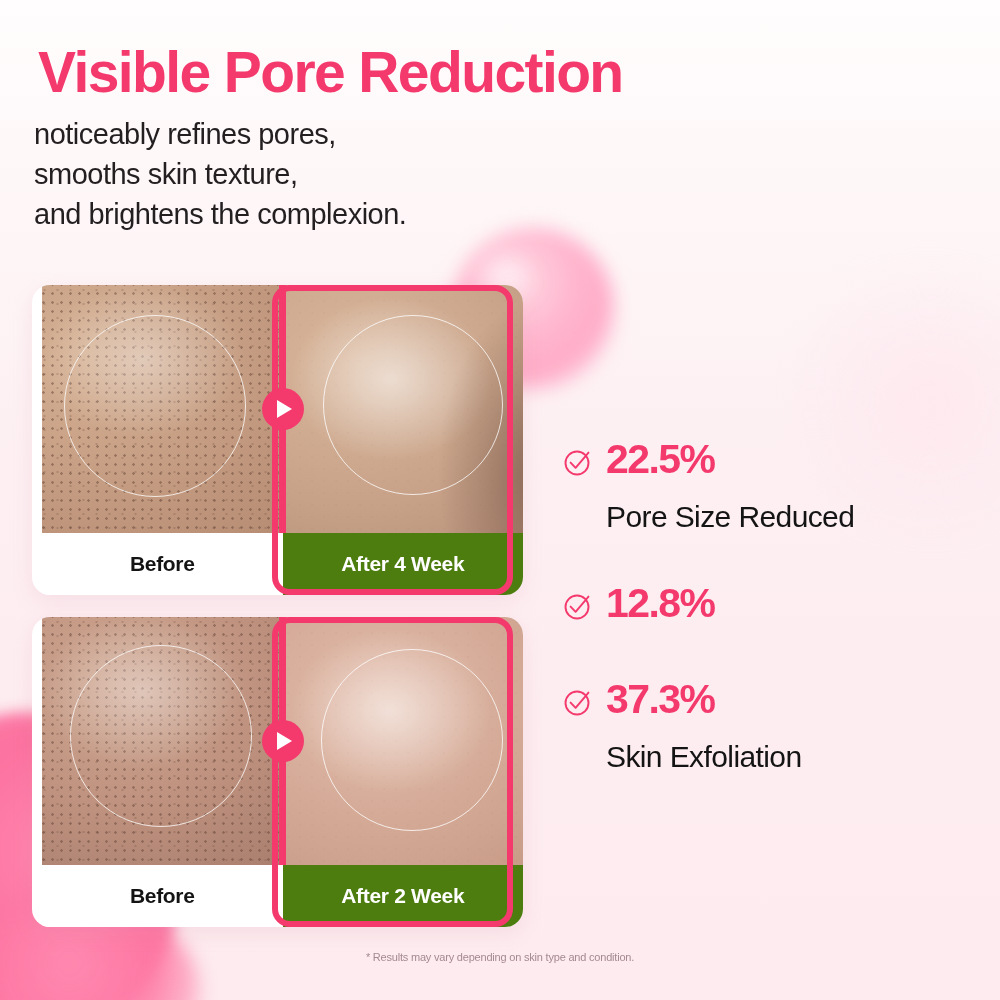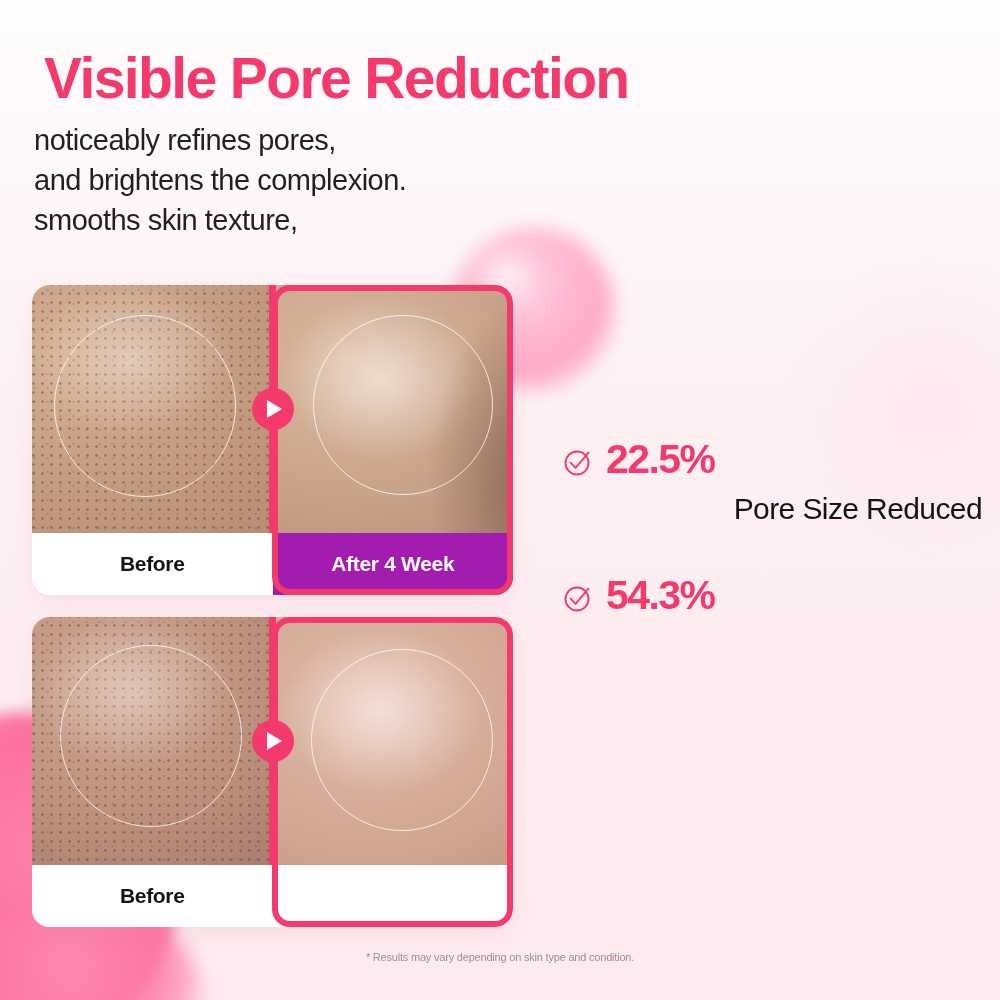--- a/index.html
+++ b/index.html
@@ -78,21 +78,21 @@
     width: 260px; height: 300px;
     border-radius: 50%;
     background: radial-gradient(circle, rgba(255,226,234,0.55) 0%, rgba(255,235,241,0) 72%);
     filter: blur(14px);
   }
 
   
   #header { position: absolute; left: 34px; top: 36px; width: 760px; }
 
   #headline {
-    margin: 10px;
+    margin: 4px;
     font-size: 57px;
     line-height: 64px;
     font-weight: 800;
     letter-spacing: -1.6px;
     color: #F4396D;
   }
 
   #subcopy {
     margin: 10px 0 16px 0;
     font-size: 29px;
@@ -105,20 +105,21 @@
 
   
   .compare-card {
     position: absolute;
     left: 32px;
     width: 481px;
     border-radius: 18px;
     overflow: hidden;
     background: #ffffff;
     box-shadow: 0 6px 20px rgba(214,140,165,0.16);
+    padding-left: 10px;
   }
   #card-1 { top: 285px; height: 310px; }
   #card-2 { top: 617px; height: 310px; }
 
   .photo-row {
     position: relative;
     display: flex;
     height: 248px;
   }
   .photo {
@@ -251,21 +252,21 @@
   .label {
     width: 50%;
     display: flex;
     align-items: center;
     justify-content: center;
     font-size: 21px;
     font-weight: 700;
     letter-spacing: -0.3px;
   }
   .label.before { background: #FFFFFF; color: #141414; }
-  .label.after  { background: #a21caf; color: #FFFFFF; }
+  .label.after  { background: #4d7c0f; color: #FFFFFF; }
 
   
   #results { position: absolute; left: 562px; top: 376px; width: 420px; }
 
   #results-heading {
     margin: 0;
     font-size: 32px;
     font-weight: 800;
     letter-spacing: -0.8px;
     color: #F4396D;
@@ -290,27 +291,26 @@
   .stat-value {
     display: block;
     font-size: 41px;
     line-height: 54px;
     font-weight: 800;
     letter-spacing: -1.6px;
     color: #F4396D;
   }
   .stat-label {
     display: block;
-    margin-top: 6px;
+    margin-top: 14px;
     font-size: 30px;
     line-height: 34px;
     font-weight: 400;
     letter-spacing: -0.6px;
     color: #141414;
-    text-align: right;
   }
 
   
   #footnote {
     position: absolute;
     left: 0;
     top: 951px;
     width: 1000px;
     text-align: center;
     font-size: 11px;
@@ -326,22 +326,22 @@
   <div class="deco" id="deco-wash-right"></div>
   <div class="deco" id="deco-sphere"></div>
   <div class="deco" id="deco-sphere-glow"></div>
   <div class="deco" id="deco-blob-bottom"></div>
   <div class="deco" id="deco-blob-bottom2"></div>
 
   <div id="header">
     <h1 id="headline">Visible Pore Reduction</h1>
     <p id="subcopy">
       <span class="sub-line">noticeably refines pores,</span>
+      <span class="sub-line">smooths skin texture,</span>
       <span class="sub-line">and brightens the complexion.</span>
-      <span class="sub-line">smooths skin texture,</span>
     </p>
   </div>
 
   <div class="compare-card" id="card-1">
     <div class="photo-row">
 
       <div class="photo" id="photo-1-before">
         <div class="skin coarse"></div>
         <div class="sheen"></div>
         <div class="zoom-circle" id="circle-1-before"></div>
@@ -384,20 +384,21 @@
       </div>
 
       <div class="divider"></div>
       <div class="play-btn">
         <div class="play-tri"></div>
       </div>
     </div>
 
     <div class="label-row">
       <div class="label before">Before</div>
+      <div class="label after">After 2 Week</div>
     </div>
 
     <div class="after-outline"></div>
   </div>
 
   <div id="results">
 
     <div class="stat" id="stat-0">
       <span class="check-icon">
         <svg viewBox="0 0 32 32" width="32" height="32" aria-hidden="true">
@@ -409,20 +410,30 @@
       <span class="stat-label">Pore Size Reduced</span>
     </div>
 
     <div class="stat" id="stat-1">
       <span class="check-icon">
         <svg viewBox="0 0 32 32" width="32" height="32" aria-hidden="true">
           <circle cx="15" cy="17" r="11.5" fill="none" stroke="#F4396D" stroke-width="1.9"></circle>
           <path d="M8.6 16.6 L13.6 21.8 L26.5 6.6" fill="none" stroke="#F4396D" stroke-width="1.9" stroke-linecap="round" stroke-linejoin="round"></path>
         </svg>
       </span>
-      <span class="stat-value">54.3%</span>
-    </div>
-
+      <span class="stat-value">12.8%</span>
+    </div>
+
+    <div class="stat" id="stat-2">
+      <span class="check-icon">
+        <svg viewBox="0 0 32 32" width="32" height="32" aria-hidden="true">
+          <circle cx="15" cy="17" r="11.5" fill="none" stroke="#F4396D" stroke-width="1.9"></circle>
+          <path d="M8.6 16.6 L13.6 21.8 L26.5 6.6" fill="none" stroke="#F4396D" stroke-width="1.9" stroke-linecap="round" stroke-linejoin="round"></path>
+        </svg>
+      </span>
+      <span class="stat-value">37.3%</span>
+      <span class="stat-label">Skin Exfoliation</span>
+    </div>
   </div>
 
   <div id="footnote">* Results may vary depending on skin type and condition.</div>
 
 </div>
 
 </body></html>

